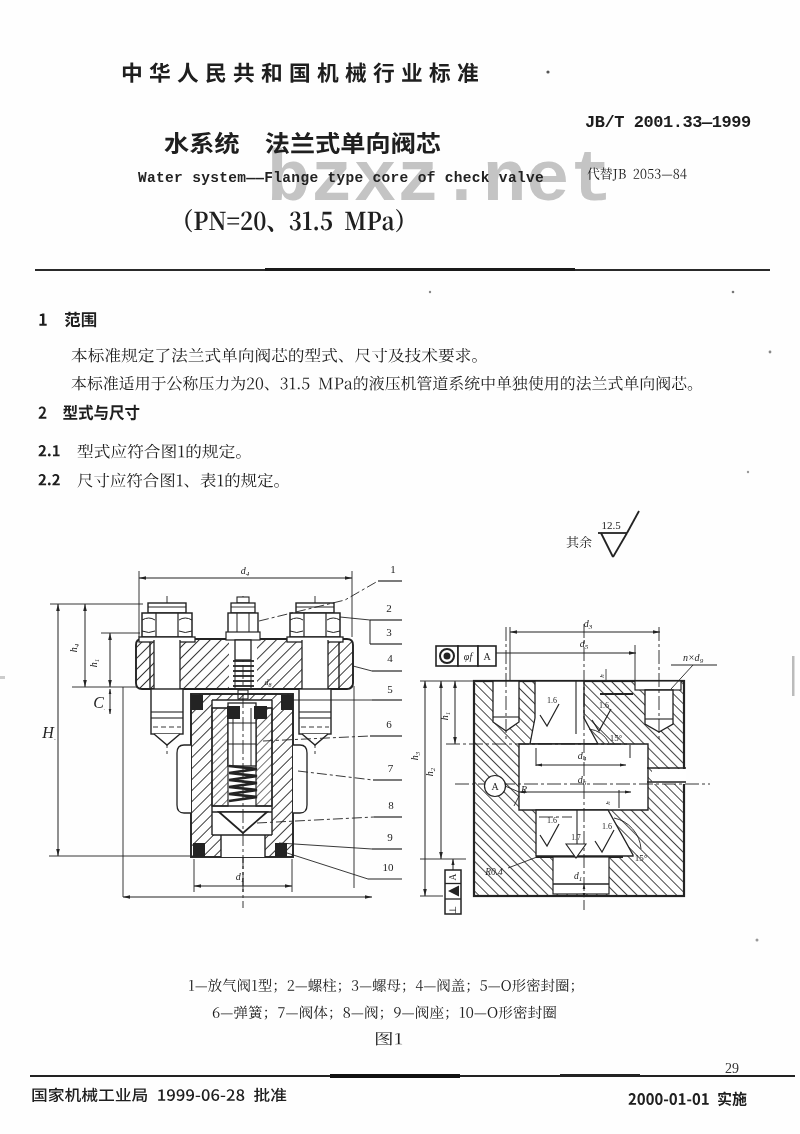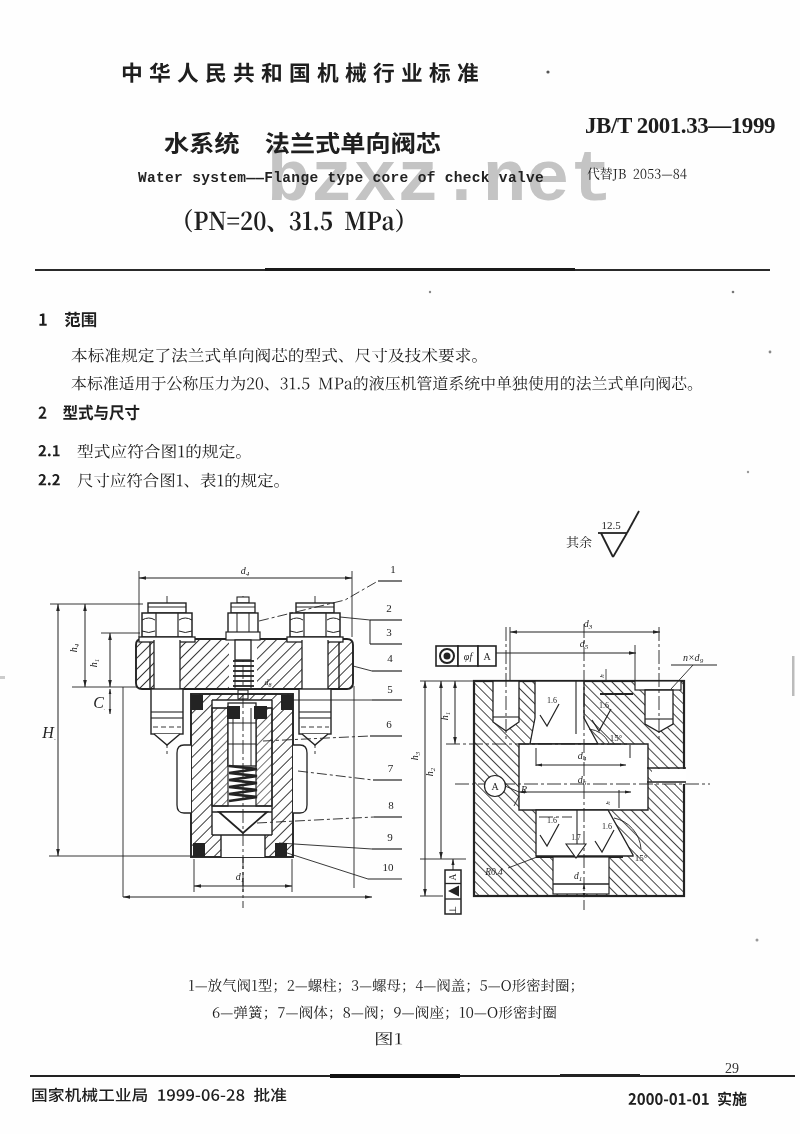--- a/index.html
+++ b/index.html
@@ -3,21 +3,21 @@
 html,body{margin:0;padding:0}
 body{width:800px;height:1134px;background:#fefefe;position:relative;overflow:hidden;
  font-family:"Liberation Serif",serif;}
 .abs{position:absolute}
 </style></head><body>
 
 <svg class="abs" style="left:121px;top:59px" width="368" height="31">
     <path transform="translate(0,21.9) scale(1.0108,1)" fill="#1f1f1f" d="M9.3 -18.3V-14.5H1.9V-3.6H4.5V-4.8H9.3V1.9H12.1V-4.8H16.9V-3.7H19.7V-14.5H12.1V-18.3ZM4.5 -7.4V-12.0H9.3V-7.4ZM16.9 -7.4H12.1V-12.0H16.9Z M38.9 -17.9V-13.9C37.7 -13.5 36.5 -13.1 35.2 -12.8C35.6 -12.3 36.0 -11.4 36.1 -10.8C37.1 -11.0 38.0 -11.3 38.9 -11.5V-10.8C38.9 -8.4 39.5 -7.7 42.1 -7.7C42.6 -7.7 44.7 -7.7 45.2 -7.7C47.3 -7.7 48.0 -8.5 48.2 -11.2C47.5 -11.3 46.5 -11.7 46.0 -12.1C45.9 -10.3 45.7 -9.9 45.0 -9.9C44.5 -9.9 42.9 -9.9 42.5 -9.9C41.6 -9.9 41.5 -10.0 41.5 -10.8V-12.4C43.8 -13.2 45.9 -14.1 47.7 -15.2L45.9 -17.2C44.7 -16.4 43.2 -15.6 41.5 -14.9V-17.9ZM34.2 -18.3C32.9 -16.1 30.6 -14.0 28.3 -12.7C28.9 -12.2 29.8 -11.2 30.2 -10.7C30.8 -11.1 31.4 -11.6 32.1 -12.2V-7.2H34.6V-14.7C35.4 -15.6 36.1 -16.5 36.6 -17.5ZM28.7 -4.9V-2.4H37.1V1.9H39.8V-2.4H48.3V-4.9H39.8V-7.3H37.1V-4.9Z M64.5 -18.2C64.4 -14.6 64.8 -4.9 56.0 -0.2C56.9 0.4 57.7 1.2 58.2 1.9C62.6 -0.8 64.9 -4.7 66.1 -8.5C67.3 -4.8 69.7 -0.5 74.5 1.8C74.9 1.0 75.6 0.2 76.4 -0.5C68.9 -3.8 67.6 -11.9 67.3 -14.8C67.4 -16.1 67.4 -17.3 67.4 -18.2Z M85.5 2.0C86.2 1.7 87.2 1.4 93.8 -0.2C93.7 -0.8 93.5 -1.9 93.5 -2.6L88.2 -1.4V-5.4H93.8C95.0 -1.3 97.2 1.7 100.0 1.7C101.9 1.7 102.8 0.9 103.2 -2.7C102.5 -2.9 101.5 -3.4 101.0 -4.0C100.8 -1.8 100.6 -0.9 100.1 -0.9C98.9 -0.9 97.5 -2.7 96.6 -5.4H102.7V-7.8H95.9C95.7 -8.6 95.6 -9.4 95.5 -10.3H101.2V-17.3H85.5V-2.1C85.5 -1.1 84.8 -0.5 84.3 -0.2C84.8 0.3 85.3 1.4 85.5 2.0ZM93.2 -7.8H88.2V-10.3H92.9C92.9 -9.4 93.1 -8.6 93.2 -7.8ZM88.2 -14.9H98.6V-12.6H88.2Z M123.1 -2.9C124.9 -1.5 127.5 0.6 128.7 1.9L131.3 0.4C129.9 -0.9 127.2 -2.9 125.4 -4.2ZM117.3 -4.1C116.2 -2.7 113.9 -0.9 111.9 0.1C112.5 0.6 113.4 1.4 114.0 1.9C116.1 0.7 118.5 -1.2 120.1 -3.1ZM112.5 -14.1V-11.6H116.4V-7.5H111.7V-5.0H131.4V-7.5H126.7V-11.6H130.8V-14.1H126.7V-18.1H124.0V-14.1H119.1V-18.1H116.4V-14.1ZM119.1 -7.5V-11.6H124.0V-7.5Z M149.6 -16.3V0.9H152.1V-0.8H155.6V0.7H158.2V-16.3ZM152.1 -3.3V-13.8H155.6V-3.3ZM147.4 -18.1C145.5 -17.3 142.3 -16.6 139.5 -16.2C139.8 -15.7 140.1 -14.8 140.2 -14.2C141.2 -14.3 142.2 -14.5 143.3 -14.6V-11.9H139.4V-9.5H142.7C141.8 -7.1 140.5 -4.6 139.0 -3.1C139.4 -2.4 140.0 -1.4 140.3 -0.6C141.4 -1.9 142.5 -3.7 143.3 -5.8V1.9H145.9V-6.1C146.6 -5.1 147.3 -4.0 147.7 -3.2L149.2 -5.4C148.7 -6.0 146.7 -8.3 145.9 -9.1V-9.5H149.0V-11.9H145.9V-15.2C147.0 -15.4 148.2 -15.7 149.1 -16.1Z M171.3 -4.9V-2.8H182.5V-4.9H181.0L182.1 -5.5C181.8 -6.0 181.1 -6.8 180.5 -7.4H181.7V-9.6H178.0V-11.7H182.2V-13.9H171.5V-11.7H175.6V-9.6H172.1V-7.4H175.6V-4.9ZM178.7 -6.8C179.2 -6.2 179.8 -5.5 180.2 -4.9H178.0V-7.4H180.0ZM167.8 -17.4V1.9H170.5V0.8H183.2V1.9H186.0V-17.4ZM170.5 -1.5V-15.0H183.2V-1.5Z M204.4 -17.0V-10.1C204.4 -6.8 204.1 -2.6 201.3 0.2C201.9 0.6 202.9 1.4 203.3 1.9C206.4 -1.2 206.9 -6.4 206.9 -10.1V-14.6H209.6V-1.7C209.6 0.2 209.7 0.7 210.2 1.1C210.5 1.5 211.1 1.7 211.7 1.7C212.0 1.7 212.5 1.7 212.9 1.7C213.4 1.7 213.9 1.6 214.2 1.3C214.6 1.0 214.8 0.6 214.9 -0.0C215.0 -0.6 215.1 -2.2 215.1 -3.3C214.5 -3.5 213.8 -4.0 213.3 -4.4C213.3 -3.1 213.2 -2.0 213.2 -1.6C213.2 -1.1 213.2 -0.9 213.1 -0.8C213.0 -0.7 212.9 -0.7 212.8 -0.7C212.7 -0.7 212.5 -0.7 212.4 -0.7C212.3 -0.7 212.3 -0.7 212.2 -0.8C212.1 -0.9 212.1 -1.2 212.1 -1.8V-17.0ZM198.0 -18.3V-13.8H194.9V-11.4H197.7C197.0 -8.8 195.7 -5.9 194.3 -4.2C194.7 -3.5 195.3 -2.5 195.6 -1.8C196.5 -3.0 197.4 -4.8 198.0 -6.7V1.9H200.5V-7.1C201.1 -6.1 201.8 -5.1 202.1 -4.4L203.6 -6.5C203.1 -7.1 201.3 -9.3 200.5 -10.1V-11.4H203.3V-13.8H200.5V-18.3Z M238.7 -17.0C239.3 -16.2 240.0 -15.1 240.2 -14.4L242.0 -15.4C241.7 -16.1 241.0 -17.1 240.3 -17.9ZM240.1 -10.8C239.8 -9.1 239.4 -7.5 238.8 -6.1C238.6 -7.8 238.5 -9.9 238.4 -12.1H242.1V-14.4H238.3C238.3 -15.7 238.3 -17.0 238.4 -18.3H236.0L236.0 -14.4H229.7V-12.1H236.1C236.2 -8.5 236.5 -5.3 237.0 -2.8C236.5 -2.1 235.9 -1.4 235.2 -0.9V-5.7H236.1V-8.0H235.2V-11.4H233.3V-8.0H232.3V-11.3H230.4V-8.0H229.3V-5.7H230.4C230.2 -3.7 229.8 -1.6 228.4 0.1C228.9 0.4 229.6 1.0 230.0 1.4C231.7 -0.6 232.2 -3.2 232.3 -5.7H233.3V-0.6H235.0C234.5 -0.3 234.1 0.0 233.6 0.3C234.1 0.6 235.0 1.4 235.4 1.7C236.2 1.1 237.0 0.4 237.7 -0.3C238.2 1.0 239.0 1.8 239.9 1.8C241.5 1.8 242.2 0.9 242.5 -2.2C241.9 -2.4 241.2 -2.9 240.7 -3.5C240.7 -1.4 240.5 -0.5 240.2 -0.5C239.9 -0.5 239.6 -1.3 239.3 -2.5C240.6 -4.7 241.6 -7.4 242.2 -10.5ZM225.0 -18.3V-14.0H222.7V-11.6H225.0V-11.3C224.4 -8.8 223.3 -5.8 222.0 -4.2C222.4 -3.5 223.0 -2.4 223.2 -1.7C223.9 -2.6 224.5 -4.0 225.0 -5.5V1.9H227.4V-8.4C227.7 -7.7 228.1 -7.0 228.3 -6.5L229.3 -8.0L229.6 -8.4C229.3 -8.8 227.9 -10.7 227.4 -11.2V-11.6H229.1V-14.0H227.4V-18.3Z M258.9 -17.0V-14.6H269.4V-17.0ZM254.8 -18.3C253.7 -16.8 251.6 -14.8 249.9 -13.7C250.3 -13.2 251.0 -12.1 251.3 -11.5C253.4 -13.0 255.7 -15.2 257.3 -17.2ZM258.0 -11.1V-8.6H264.3V-1.1C264.3 -0.8 264.2 -0.7 263.8 -0.7C263.4 -0.7 262.0 -0.7 260.8 -0.8C261.1 0.0 261.5 1.1 261.6 1.9C263.5 1.9 264.9 1.8 265.8 1.4C266.7 1.1 267.0 0.3 267.0 -1.1V-8.6H270.0V-11.1ZM255.6 -13.6C254.2 -11.1 251.8 -8.6 249.6 -7.1C250.1 -6.6 251.0 -5.4 251.4 -4.9C252.0 -5.4 252.5 -5.9 253.1 -6.5V2.0H255.7V-9.4C256.6 -10.4 257.4 -11.5 258.0 -12.6Z M278.4 -13.0C279.3 -10.4 280.5 -6.9 281.0 -4.8L283.5 -5.8C283.0 -7.8 281.8 -11.2 280.7 -13.7ZM294.9 -13.7C294.2 -11.2 292.9 -8.1 291.8 -6.1V-18.0H289.2V-1.7H286.3V-18.0H283.7V-1.7H278.1V0.9H297.4V-1.7H291.8V-5.7L293.8 -4.7C294.9 -6.8 296.3 -9.8 297.3 -12.6Z M314.7 -16.9V-14.5H324.2V-16.9ZM321.3 -6.8C322.2 -4.6 323.1 -1.7 323.3 0.1L325.6 -0.8C325.4 -2.6 324.4 -5.3 323.4 -7.5ZM314.7 -7.4C314.2 -5.2 313.3 -2.8 312.2 -1.4C312.7 -1.1 313.8 -0.4 314.2 -0.0C315.3 -1.7 316.4 -4.4 317.0 -6.9ZM313.8 -11.8V-9.4H318.0V-1.2C318.0 -0.9 317.9 -0.8 317.6 -0.8C317.3 -0.8 316.4 -0.8 315.6 -0.8C315.9 -0.1 316.2 1.1 316.3 1.8C317.8 1.8 318.8 1.8 319.6 1.3C320.4 0.9 320.6 0.2 320.6 -1.1V-9.4H325.4V-11.8ZM308.4 -18.3V-14.0H305.4V-11.6H307.9C307.4 -9.2 306.3 -6.4 305.0 -4.9C305.5 -4.2 306.1 -3.1 306.4 -2.3C307.1 -3.5 307.8 -5.1 308.4 -6.9V1.9H311.0V-8.3C311.6 -7.4 312.1 -6.4 312.4 -5.7L313.8 -7.8C313.4 -8.3 311.6 -10.5 311.0 -11.2V-11.6H313.5V-14.0H311.0V-18.3Z M333.1 -16.4C334.1 -14.7 335.2 -12.4 335.7 -11.1L338.2 -12.3C337.7 -13.7 336.4 -15.8 335.5 -17.4ZM333.2 -0.2 335.9 0.9C336.8 -1.2 337.8 -3.8 338.7 -6.4L336.3 -7.6C335.3 -4.8 334.1 -2.0 333.2 -0.2ZM342.3 -8.1H346.1V-6.1H342.3ZM342.3 -10.3V-12.3H346.1V-10.3ZM345.3 -17.2C345.8 -16.4 346.4 -15.4 346.8 -14.5H342.9C343.3 -15.5 343.7 -16.5 344.1 -17.5L341.7 -18.1C340.6 -14.7 338.8 -11.4 336.5 -9.4C337.1 -8.9 338.0 -8.0 338.4 -7.5C338.9 -8.0 339.4 -8.6 339.9 -9.3V2.0H342.3V0.5H353.2V-1.8H348.7V-3.8H352.5V-6.1H348.7V-8.1H352.5V-10.3H348.7V-12.3H352.9V-14.5H348.2L349.3 -15.1C348.9 -16.0 348.2 -17.3 347.5 -18.2ZM342.3 -3.8H346.1V-1.8H342.3Z"></path>
   </svg>
 
-<div class="abs" style="left:585px;top:113px;font-family:Liberation Serif, serif;font-weight:bold;font-size:23px;color:#1d1d1d;letter-spacing:-0.45px">JB/T 2001.33—1999</div>
+<div class="abs" style="left:585px;top:113px;font-family:Liberation Mono, monospace;font-weight:bold;font-size:17px;color:#1d1d1d;letter-spacing:-0.45px">JB/T 2001.33—1999</div>
 
 <svg class="abs" style="left:164px;top:128px" width="281" height="33">
     <path transform="translate(0,24.0) scale(1.0716,1)" fill="#1f1f1f" d="M1.3 -14.2V-11.4H6.3C5.3 -7.2 3.2 -4.0 0.5 -2.1C1.2 -1.7 2.3 -0.6 2.8 0.0C6.1 -2.4 8.6 -7.2 9.7 -13.6L7.8 -14.3L7.3 -14.2ZM18.8 -15.8C17.7 -14.4 16.1 -12.6 14.6 -11.2C14.1 -12.1 13.7 -13.2 13.3 -14.2V-20.0H10.3V-1.5C10.3 -1.1 10.2 -1.0 9.8 -1.0C9.4 -1.0 8.1 -1.0 6.8 -1.0C7.2 -0.2 7.7 1.3 7.8 2.1C9.8 2.1 11.2 2.0 12.1 1.5C13.0 1.0 13.3 0.1 13.3 -1.5V-8.2C15.2 -4.7 17.7 -1.9 21.0 -0.1C21.5 -0.9 22.4 -2.1 23.1 -2.7C20.2 -4.0 17.7 -6.2 15.9 -9.0C17.6 -10.3 19.7 -12.2 21.4 -14.0Z M29.2 -5.1C28.1 -3.6 26.2 -2.0 24.4 -1.0C25.1 -0.6 26.3 0.3 26.9 0.9C28.6 -0.3 30.7 -2.3 32.1 -4.1ZM38.0 -3.7C39.9 -2.4 42.2 -0.4 43.2 0.9L45.7 -0.8C44.5 -2.1 42.2 -4.0 40.3 -5.2ZM38.6 -10.4C39.0 -9.9 39.5 -9.4 39.9 -9.0L32.9 -8.5C35.9 -10.0 38.9 -11.9 41.7 -14.1L39.7 -15.9C38.6 -15.0 37.5 -14.1 36.3 -13.3L31.7 -13.1C33.0 -14.1 34.4 -15.2 35.6 -16.4C38.7 -16.7 41.5 -17.1 44.0 -17.7L42.0 -20.0C38.0 -19.1 31.4 -18.5 25.7 -18.3C25.9 -17.6 26.3 -16.5 26.3 -15.8C28.1 -15.9 29.9 -16.0 31.7 -16.1C30.5 -14.9 29.2 -14.1 28.7 -13.7C28.0 -13.3 27.5 -12.9 27.0 -12.9C27.2 -12.1 27.6 -11.0 27.7 -10.4C28.3 -10.6 29.0 -10.8 32.7 -11.0C31.2 -10.1 29.9 -9.4 29.2 -9.1C27.7 -8.4 26.8 -8.0 25.9 -7.8C26.2 -7.1 26.6 -5.8 26.7 -5.3C27.5 -5.6 28.5 -5.8 33.9 -6.3V-1.0C33.9 -0.8 33.8 -0.7 33.4 -0.7C33.0 -0.7 31.6 -0.7 30.4 -0.7C30.8 0.0 31.3 1.2 31.4 2.0C33.1 2.0 34.5 2.0 35.5 1.6C36.5 1.1 36.8 0.4 36.8 -1.0V-6.5L41.7 -6.9C42.3 -6.1 42.8 -5.4 43.1 -4.7L45.3 -6.1C44.4 -7.6 42.5 -9.8 40.7 -11.5Z M63.0 -8.1V-1.5C63.0 0.9 63.5 1.7 65.6 1.7C66.0 1.7 66.8 1.7 67.2 1.7C69.0 1.7 69.7 0.7 69.9 -3.1C69.2 -3.2 68.0 -3.7 67.5 -4.2C67.4 -1.2 67.3 -0.7 67.0 -0.7C66.8 -0.7 66.3 -0.7 66.2 -0.7C65.8 -0.7 65.8 -0.7 65.8 -1.5V-8.1ZM58.6 -8.1C58.4 -4.1 58.1 -1.6 54.5 -0.1C55.1 0.4 55.9 1.5 56.2 2.2C60.5 0.3 61.1 -3.1 61.3 -8.1ZM47.8 -1.6 48.5 1.2C50.7 0.3 53.6 -0.8 56.3 -1.9L55.8 -4.3C52.8 -3.3 49.8 -2.2 47.8 -1.6ZM60.6 -19.4C61.0 -18.6 61.3 -17.6 61.6 -16.9H56.3V-14.4H60.0C59.1 -13.1 57.9 -11.6 57.5 -11.2C56.9 -10.7 56.3 -10.5 55.7 -10.4C56.0 -9.8 56.5 -8.4 56.6 -7.7C57.4 -8.1 58.5 -8.2 66.6 -9.1C66.9 -8.4 67.2 -7.9 67.4 -7.4L69.7 -8.6C69.1 -10.1 67.6 -12.3 66.3 -14.0L64.2 -12.9C64.6 -12.4 64.9 -11.8 65.3 -11.2L60.7 -10.8C61.5 -11.9 62.5 -13.2 63.3 -14.4H69.5V-16.9H63.0L64.5 -17.3C64.2 -18.0 63.7 -19.2 63.3 -20.1ZM48.4 -9.7C48.8 -9.9 49.3 -10.0 51.2 -10.3C50.5 -9.2 49.9 -8.5 49.5 -8.1C48.8 -7.2 48.3 -6.7 47.7 -6.6C48.0 -5.9 48.4 -4.5 48.6 -4.0C49.2 -4.4 50.2 -4.7 55.8 -6.0C55.7 -6.6 55.7 -7.7 55.8 -8.5L52.5 -7.8C54.0 -9.6 55.4 -11.7 56.6 -13.7L54.1 -15.3C53.7 -14.5 53.3 -13.6 52.8 -12.8L51.1 -12.7C52.4 -14.5 53.7 -16.8 54.5 -18.9L51.7 -20.2C50.9 -17.5 49.4 -14.6 48.9 -13.9C48.3 -13.2 47.9 -12.7 47.4 -12.5C47.8 -11.7 48.3 -10.3 48.4 -9.7Z M96.2 -17.6C97.7 -16.9 99.7 -15.8 100.6 -15.0L102.2 -17.3C101.2 -18.1 99.2 -19.1 97.8 -19.7ZM94.8 -11.3C96.3 -10.6 98.3 -9.6 99.2 -8.8L100.8 -11.1C99.8 -11.9 97.8 -12.9 96.3 -13.4ZM95.6 -0.1 98.0 1.8C99.5 -0.5 100.9 -3.1 102.2 -5.6L100.1 -7.5C98.7 -4.8 96.9 -1.8 95.6 -0.1ZM103.4 1.6C104.2 1.2 105.4 1.0 113.2 0.0C113.6 0.8 113.9 1.5 114.1 2.1L116.6 0.8C116.0 -1.1 114.3 -3.8 112.7 -5.9L110.4 -4.8C110.9 -4.0 111.5 -3.2 112.0 -2.4L106.4 -1.8C107.6 -3.5 108.8 -5.7 109.7 -7.8H116.1V-10.5H110.5V-13.8H115.3V-16.5H110.5V-20.0H107.6V-16.5H103.0V-13.8H107.6V-10.5H102.0V-7.8H106.4C105.5 -5.5 104.4 -3.4 103.9 -2.8C103.4 -1.9 103.0 -1.4 102.4 -1.3C102.7 -0.5 103.2 0.9 103.4 1.6Z M120.7 -8.4V-5.6H137.4V-8.4ZM118.7 -1.6V1.2H139.8V-1.6ZM119.3 -14.9V-12.1H139.2V-14.9H134.1C134.9 -16.2 135.8 -17.7 136.5 -19.1L133.6 -20.0C133.0 -18.4 132.0 -16.4 131.1 -14.9H125.4L127.4 -15.9C126.9 -17.1 125.7 -18.7 124.7 -19.9L122.4 -18.8C123.2 -17.6 124.2 -16.1 124.7 -14.9Z M153.8 -19.9C153.8 -18.6 153.8 -17.2 153.8 -16.0H142.2V-13.2H154.0C154.5 -4.9 156.3 2.1 160.3 2.1C162.6 2.1 163.5 1.0 164.0 -3.5C163.2 -3.8 162.1 -4.4 161.5 -5.1C161.4 -2.1 161.1 -0.8 160.6 -0.8C158.9 -0.8 157.4 -6.3 156.9 -13.2H163.3V-16.0H161.1L162.8 -17.4C162.1 -18.1 160.7 -19.2 159.6 -20.0L157.8 -18.4C158.7 -17.7 159.9 -16.7 160.5 -16.0H156.8C156.8 -17.2 156.8 -18.6 156.8 -19.9ZM142.2 -1.4 143.0 1.5C146.0 0.8 150.2 -0.0 154.1 -0.9L153.9 -3.4L149.5 -2.6V-7.8H153.3V-10.5H143.1V-7.8H146.6V-2.1C144.9 -1.8 143.4 -1.6 142.2 -1.4Z M170.5 -9.9H174.7V-8.3H170.5ZM177.7 -9.9H182.1V-8.3H177.7ZM170.5 -13.7H174.7V-12.1H170.5ZM177.7 -13.7H182.1V-12.1H177.7ZM180.5 -19.8C180.1 -18.6 179.3 -17.1 178.5 -16.0H173.4L174.5 -16.4C174.0 -17.4 172.9 -18.8 172.0 -19.9L169.6 -18.8C170.3 -18.0 171.0 -16.8 171.5 -16.0H167.7V-6.0H174.7V-4.4H165.6V-1.8H174.7V2.0H177.7V-1.8H186.9V-4.4H177.7V-6.0H185.0V-16.0H181.7C182.3 -16.8 183.0 -17.9 183.7 -18.9Z M197.8 -20.0C197.5 -18.8 197.0 -17.3 196.5 -16.0H190.0V2.1H192.8V-13.3H206.7V-1.2C206.7 -0.8 206.6 -0.7 206.1 -0.7C205.7 -0.7 204.1 -0.6 202.7 -0.7C203.1 0.0 203.5 1.3 203.6 2.1C205.7 2.1 207.2 2.1 208.2 1.6C209.2 1.2 209.5 0.4 209.5 -1.2V-16.0H199.7C200.3 -17.1 200.9 -18.3 201.4 -19.5ZM197.7 -8.5H201.8V-5.4H197.7ZM195.1 -11.0V-1.3H197.7V-2.9H204.4V-11.0Z M213.5 -18.4C214.5 -17.4 215.8 -15.9 216.4 -14.9L218.6 -16.5C218.0 -17.4 216.6 -18.8 215.6 -19.8ZM227.8 -8.9C227.3 -8.0 226.7 -7.1 226.0 -6.3C225.8 -7.1 225.6 -8.1 225.5 -9.1L229.9 -9.7L229.8 -12.1L227.4 -11.8L229.1 -13.0C228.7 -13.6 227.7 -14.6 226.9 -15.3L225.2 -14.1C226.0 -13.4 226.9 -12.4 227.4 -11.7L225.2 -11.4C225.1 -12.6 225.1 -13.8 225.0 -15.0H222.6C222.7 -13.7 222.7 -12.4 222.8 -11.2L220.7 -10.9L220.9 -8.4L223.1 -8.7C223.3 -7.1 223.6 -5.7 224.0 -4.4C222.9 -3.5 221.6 -2.8 220.3 -2.2C220.8 -1.7 221.6 -0.7 221.9 -0.1C223.0 -0.7 224.1 -1.4 225.1 -2.2C225.8 -1.1 226.8 -0.4 228.1 -0.4L228.4 -0.4C228.8 0.2 229.1 1.4 229.2 2.1C230.7 2.1 231.8 2.1 232.5 1.6C233.3 1.2 233.5 0.5 233.5 -0.8V-19.2H219.6V-16.5H230.7V-0.8C230.7 -0.5 230.6 -0.4 230.3 -0.4C230.1 -0.4 229.2 -0.4 228.5 -0.4C229.6 -0.6 230.0 -1.3 230.4 -2.8C229.9 -3.2 229.3 -3.9 228.9 -4.5C228.8 -3.5 228.6 -2.8 228.2 -2.8C227.7 -2.8 227.3 -3.2 226.9 -3.9C228.2 -5.1 229.3 -6.6 230.1 -8.2ZM219.2 -15.3C218.5 -13.0 217.3 -10.6 215.9 -9.0V-14.3H213.1V2.1H215.9V-8.1C216.3 -7.5 216.7 -6.6 216.8 -6.2C217.2 -6.5 217.5 -6.9 217.8 -7.4V0.4H220.2V-11.4C220.7 -12.5 221.1 -13.6 221.5 -14.7Z M241.5 -9.3V-2.1C241.5 0.8 242.3 1.6 245.4 1.6C246.0 1.6 248.7 1.6 249.4 1.6C252.1 1.6 252.9 0.7 253.2 -3.1C252.4 -3.3 251.2 -3.8 250.6 -4.2C250.5 -1.5 250.3 -1.1 249.2 -1.1C248.5 -1.1 246.3 -1.1 245.7 -1.1C244.5 -1.1 244.3 -1.2 244.3 -2.1V-9.3ZM252.6 -7.9C253.6 -5.6 254.6 -2.6 254.8 -0.7L257.7 -1.6C257.4 -3.5 256.4 -6.4 255.2 -8.7ZM238.0 -8.6C237.6 -6.1 236.7 -3.5 235.6 -1.7L238.3 -0.4C239.4 -2.3 240.2 -5.3 240.7 -7.8ZM244.8 -11.9C246.1 -10.0 247.4 -7.5 247.9 -5.9L250.5 -7.2C250.0 -8.9 248.6 -11.3 247.3 -13.1ZM249.6 -20.0V-17.1H243.9V-20.0H241.1V-17.1H236.4V-14.4H241.1V-12.2H243.9V-14.4H249.6V-12.2H252.4V-14.4H257.2V-17.1H252.4V-20.0Z"></path>
   </svg>
 
 <div class="abs" style="left:138px;top:170px;font-family:Liberation Mono, monospace;font-weight:bold;font-size:14.5px;color:#222;letter-spacing:0.32px">Water system——Flange type core of check valve</div>
 
 <svg class="abs" style="left:587px;top:165px" width="104" height="20">
     <path transform="translate(0,13.8) scale(0.9489,1)" fill="#1f1f1f" d="M9.3 -10.8 9.2 -10.7C9.7 -10.3 10.4 -9.5 10.7 -9.0C11.7 -8.4 12.2 -10.3 9.3 -10.8ZM7.1 -11.2C7.1 -9.7 7.2 -8.3 7.4 -6.9L4.1 -6.6L4.3 -6.2L7.5 -6.6C8.0 -3.5 9.1 -1.0 11.2 0.4C11.8 0.9 12.7 1.3 13.0 0.9C13.1 0.7 13.1 0.5 12.6 -0.0L12.9 -2.1L12.7 -2.1C12.5 -1.6 12.3 -0.9 12.1 -0.6C12.0 -0.3 11.9 -0.3 11.7 -0.5C9.8 -1.7 8.8 -4.0 8.4 -6.7L12.6 -7.1C12.8 -7.2 13.0 -7.2 13.0 -7.4C12.5 -7.7 11.7 -8.2 11.7 -8.2L11.1 -7.4L8.3 -7.0C8.2 -8.2 8.1 -9.4 8.1 -10.6C8.5 -10.6 8.6 -10.8 8.6 -11.0ZM3.7 -11.3C2.9 -8.7 1.7 -6.1 0.5 -4.4L0.7 -4.3C1.3 -4.9 2.0 -5.7 2.6 -6.6V1.1H2.8C3.1 1.1 3.5 0.8 3.5 0.8V-7.3C3.7 -7.3 3.8 -7.4 3.9 -7.5L3.3 -7.7C3.8 -8.6 4.2 -9.6 4.6 -10.6C4.9 -10.6 5.1 -10.7 5.1 -10.8Z M14.2 -7.9 14.3 -7.5H16.6C16.3 -6.2 15.6 -5.2 14.0 -4.3L14.2 -4.1C15.9 -4.8 16.8 -5.8 17.3 -6.9C17.9 -6.5 18.6 -5.8 18.9 -5.2C19.8 -4.7 20.2 -6.5 17.3 -7.1L17.5 -7.5H19.8C20.0 -7.5 20.1 -7.6 20.1 -7.7C19.7 -8.1 19.0 -8.7 19.0 -8.7L18.5 -7.9H17.6C17.6 -8.4 17.7 -8.8 17.7 -9.3H19.7C19.9 -9.3 20.0 -9.4 20.0 -9.5C19.6 -9.9 19.0 -10.4 19.0 -10.4L18.4 -9.7H17.7L17.8 -10.8C18.0 -10.9 18.2 -11.0 18.2 -11.2L16.9 -11.3L16.9 -9.7H14.3L14.4 -9.3H16.8C16.8 -8.8 16.8 -8.4 16.7 -7.9ZM23.1 -1.9V-0.2H17.5V-1.9ZM23.1 -2.3H17.5V-4.0H23.1ZM16.6 -4.4V1.0H16.7C17.1 1.0 17.5 0.8 17.5 0.7V0.2H23.1V0.9H23.2C23.5 0.9 24.0 0.7 24.0 0.6V-3.8C24.3 -3.8 24.5 -4.0 24.6 -4.1L23.5 -4.9L23.0 -4.4H17.5L16.6 -4.8ZM20.2 -7.9 20.3 -7.5H22.1C21.8 -6.4 21.1 -5.5 19.7 -4.8L19.8 -4.6C21.7 -5.3 22.5 -6.3 22.9 -7.5C23.4 -6.1 24.4 -5.1 25.7 -4.4C25.8 -4.8 26.1 -5.1 26.4 -5.1L26.4 -5.3C25.1 -5.7 23.9 -6.5 23.2 -7.5H26.0C26.2 -7.5 26.3 -7.6 26.4 -7.7C25.9 -8.2 25.3 -8.7 25.3 -8.7L24.7 -7.9H23.0C23.1 -8.4 23.2 -8.8 23.2 -9.3H25.8C26.0 -9.3 26.1 -9.4 26.1 -9.5C25.7 -9.9 25.1 -10.4 25.1 -10.4L24.5 -9.7H23.2L23.3 -10.8C23.6 -10.9 23.7 -11.0 23.7 -11.2L22.4 -11.3L22.4 -9.7H20.3L20.4 -9.3H22.3C22.3 -8.8 22.3 -8.4 22.2 -7.9Z M27.7 -9.4 29.3 -9.3C29.4 -5.4 29.4 -3.8 29.4 -2.1C29.4 -0.3 29.2 0.7 28.7 1.4L28.5 1.2C28.1 0.9 27.9 0.8 27.5 0.8C27.2 0.8 26.9 0.9 26.8 1.3C26.9 1.7 27.3 1.9 27.9 1.9C28.6 1.9 29.2 1.7 29.7 1.0C30.3 0.4 30.5 -0.4 30.5 -2.4V-5.3C30.5 -6.7 30.5 -8.0 30.5 -9.3L31.9 -9.4V-9.8H27.7Z M33.2 -9.4 34.5 -9.3C34.6 -8.0 34.6 -6.6 34.6 -5.3V-4.6C34.6 -3.2 34.6 -1.9 34.5 -0.5L33.2 -0.4V0.0H37.1C39.8 0.0 40.9 -1.3 40.9 -2.7C40.9 -4.0 40.0 -5.0 37.9 -5.2C39.7 -5.5 40.4 -6.4 40.4 -7.5C40.4 -8.9 39.4 -9.8 37.1 -9.8H33.2ZM35.7 -4.9H36.7C38.8 -4.9 39.7 -4.1 39.7 -2.7C39.7 -1.2 38.7 -0.4 37.0 -0.4H35.8C35.7 -1.8 35.7 -3.2 35.7 -4.9ZM35.8 -9.4H36.8C38.5 -9.4 39.2 -8.7 39.2 -7.5C39.2 -6.1 38.3 -5.3 36.6 -5.3H35.7C35.7 -6.7 35.7 -8.1 35.8 -9.4Z M49.1 0.0H55.1V-0.9H49.8C50.7 -1.8 51.5 -2.7 51.9 -3.1C53.9 -5.2 54.7 -6.2 54.7 -7.5C54.7 -9.1 53.8 -10.0 52.0 -10.0C50.6 -10.0 49.3 -9.3 49.1 -8.0C49.2 -7.7 49.4 -7.5 49.7 -7.5C50.0 -7.5 50.2 -7.7 50.3 -8.2L50.6 -9.4C51.0 -9.6 51.3 -9.6 51.7 -9.6C52.9 -9.6 53.6 -8.8 53.6 -7.5C53.6 -6.3 53.0 -5.4 51.6 -3.6C50.9 -2.8 50.0 -1.8 49.1 -0.7Z M59.5 0.2C61.1 0.2 62.6 -1.3 62.6 -4.9C62.6 -8.6 61.1 -10.0 59.5 -10.0C57.9 -10.0 56.4 -8.6 56.4 -4.9C56.4 -1.3 57.9 0.2 59.5 0.2ZM59.5 -0.2C58.5 -0.2 57.5 -1.4 57.5 -4.9C57.5 -8.5 58.5 -9.6 59.5 -9.6C60.5 -9.6 61.5 -8.5 61.5 -4.9C61.5 -1.4 60.5 -0.2 59.5 -0.2Z M66.6 0.2C68.7 0.2 70.1 -1.1 70.1 -3.0C70.1 -4.9 68.8 -5.9 66.9 -5.9C66.3 -5.9 65.7 -5.8 65.2 -5.6L65.4 -8.9H69.8V-9.8H65.0L64.7 -5.2L65.0 -5.0C65.5 -5.3 66.0 -5.4 66.6 -5.4C68.0 -5.4 68.9 -4.6 68.9 -2.9C68.9 -1.2 68.0 -0.2 66.4 -0.2C66.0 -0.2 65.7 -0.3 65.4 -0.4L65.1 -1.5C65.0 -2.0 64.8 -2.1 64.4 -2.1C64.2 -2.1 64.0 -2.0 63.9 -1.7C64.1 -0.5 65.2 0.2 66.6 0.2Z M74.3 0.2C76.2 0.2 77.5 -0.9 77.5 -2.5C77.5 -4.0 76.7 -4.9 74.9 -5.2C76.4 -5.5 77.2 -6.5 77.2 -7.7C77.2 -9.1 76.2 -10.0 74.5 -10.0C73.2 -10.0 72.0 -9.5 71.8 -8.2C71.8 -7.9 72.0 -7.8 72.3 -7.8C72.6 -7.8 72.8 -8.0 72.9 -8.4L73.2 -9.5C73.6 -9.6 73.9 -9.6 74.2 -9.6C75.4 -9.6 76.0 -8.9 76.0 -7.6C76.0 -6.2 75.1 -5.4 73.8 -5.4H73.3V-4.9H73.9C75.5 -4.9 76.3 -4.1 76.3 -2.6C76.3 -1.1 75.5 -0.2 74.0 -0.2C73.6 -0.2 73.3 -0.3 73.0 -0.4L72.6 -1.4C72.5 -1.9 72.3 -2.1 72.0 -2.1C71.8 -2.1 71.5 -2.0 71.5 -1.7C71.7 -0.5 72.7 0.2 74.3 0.2Z M78.9 -3.3H89.8V-4.0H78.9Z M94.1 0.2C95.9 0.2 97.1 -0.8 97.1 -2.4C97.1 -3.6 96.5 -4.5 94.8 -5.3C96.2 -6.0 96.7 -6.9 96.7 -7.8C96.7 -9.1 95.8 -10.0 94.1 -10.0C92.6 -10.0 91.4 -9.1 91.4 -7.6C91.4 -6.5 92.0 -5.5 93.4 -4.8C91.9 -4.2 91.1 -3.3 91.1 -2.2C91.1 -0.7 92.2 0.2 94.1 0.2ZM94.5 -5.4C92.8 -6.1 92.4 -7.0 92.4 -7.9C92.4 -9.0 93.2 -9.6 94.1 -9.6C95.2 -9.6 95.8 -8.8 95.8 -7.8C95.8 -6.8 95.4 -6.1 94.5 -5.4ZM93.7 -4.7C95.5 -3.9 96.1 -3.1 96.1 -2.1C96.1 -1.0 95.4 -0.2 94.1 -0.2C92.9 -0.2 92.1 -1.0 92.1 -2.3C92.1 -3.3 92.6 -4.0 93.7 -4.7Z M102.5 0.2H103.5V-2.6H105.1V-3.4H103.5V-10.0H102.7L98.3 -3.2V-2.6H102.5ZM98.9 -3.4 100.8 -6.3 102.5 -8.9V-3.4Z"></path>
   </svg>

